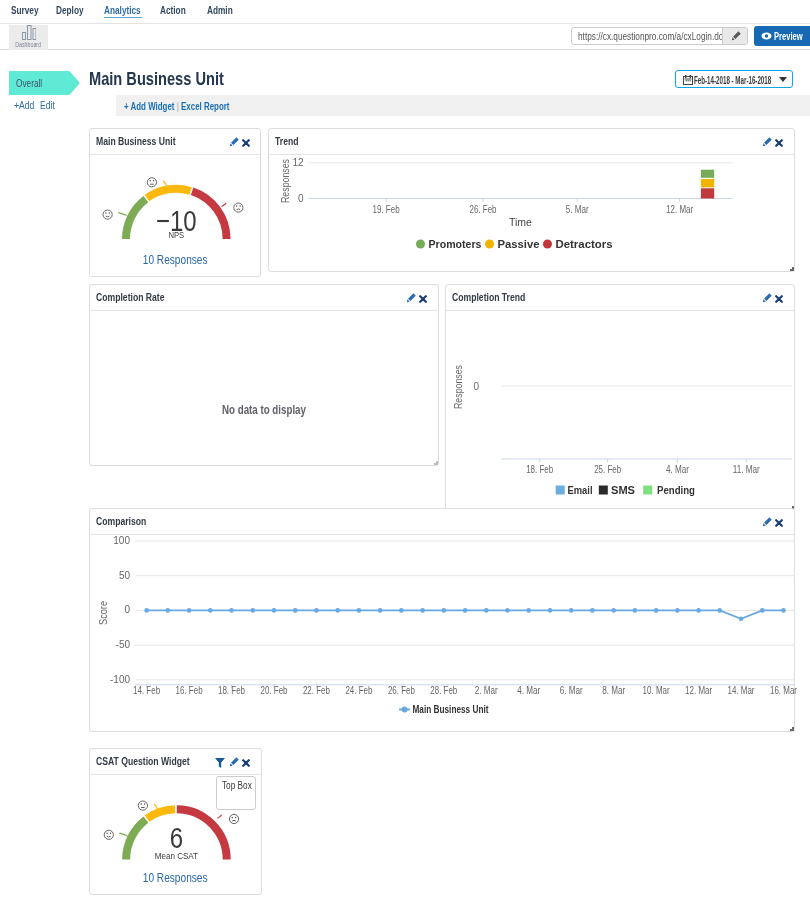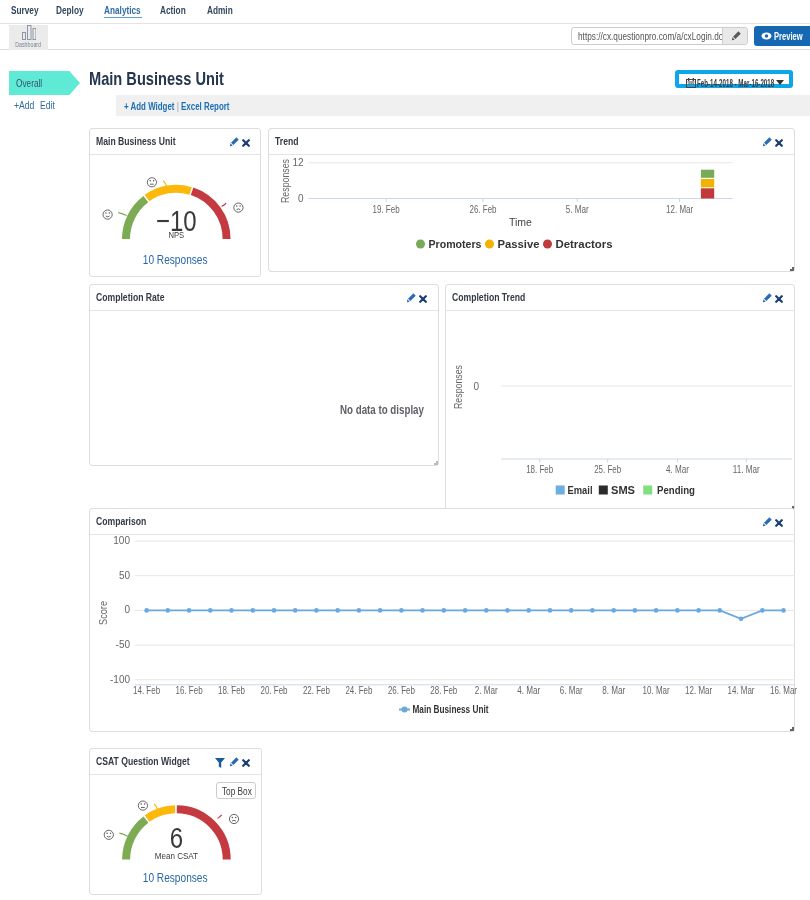--- a/index.html
+++ b/index.html
@@ -53,21 +53,21 @@
   </div>
 </div>
 
 <div class="abs" style="left:9px;top:71px;width:71px;height:24px;background:#5eead4;clip-path:polygon(0 0,85% 0,100% 50%,85% 100%,0 100%);">
   <div class="abs" style="left:7px;top:6px;font-size:11px;color:#3c526b;"><span class="cx">Overall</span></div>
 </div>
 <div class="abs" style="left:14px;top:99px;font-size:11.5px;color:#2e6da4;text-decoration:underline;"><span class="cx">+Add</span></div>
 <div class="abs" style="left:40px;top:99px;font-size:11.5px;color:#2e6da4;"><span class="cx">Edit</span></div>
 
 <div class="abs" style="left:89px;top:67.5px;font-size:18.5px;font-weight:bold;color:#24374e;"><span class="cx" style="transform:scaleX(0.79);">Main Business Unit</span></div>
-<div class="abs" style="left:675px;top:70px;width:118px;height:18px;border:4px solid #0ea5e9;border-radius:3px;background:#fff;">
+<div class="abs" style="left:675px;top:70px;width:118px;height:18px;border:1px solid #0ea5e9;border-radius:3px;background:#fff;">
   <svg class="abs" style="left:7px;top:4px;" width="10" height="10" viewBox="0 0 10 10">
       <rect x="0.5" y="1.5" width="9" height="8" fill="none" stroke="#444" stroke-width="1"></rect>
       <rect x="2" y="0" width="1.4" height="3" fill="#444"></rect>
       <rect x="6.6" y="0" width="1.4" height="3" fill="#444"></rect>
       <rect x="1.5" y="3.5" width="7" height="1" fill="#444"></rect>
       <rect x="2.5" y="5.2" width="1.3" height="1.1" fill="#444"></rect>
       <rect x="4.5" y="5.2" width="1.3" height="1.1" fill="#444"></rect>
       <rect x="6.5" y="5.2" width="1.3" height="1.1" fill="#444"></rect>
     </svg>
     <div class="abs" style="left:18px;top:4px;font-size:10px;font-weight:bold;color:#3a3a3a;"><span class="cx" style="transform:scaleX(0.62);">Feb-14-2018 - Mar-16-2018</span></div>
@@ -183,21 +183,21 @@
           <g transform="rotate(45 5.5 5.5)">
             <rect x="3.9" y="-0.2" width="3.3" height="7.6" fill="#2b6bb2"></rect>
             <polygon points="3.9,8.3 7.2,8.3 5.55,10.6" fill="#2b6bb2"></polygon>
           </g>
         </svg>
       <svg width="8" height="8" viewBox="0 0 8 8">
           <path d="M1.2 1.2 L6.8 6.8 M6.8 1.2 L1.2 6.8" stroke="#1b3d74" stroke-width="2.2" stroke-linecap="round"></path>
         </svg>
     </div>
   </div>
-  <div class="abs" style="left:0;top:117px;width:100%;text-align:right;font-size:13px;font-weight:bold;color:#60606a;"><span class="cxc">No data to display</span></div>
+  <div class="abs" style="left:0;top:117px;width:100%;text-align:center;font-size:13px;font-weight:bold;color:#60606a;"><span class="cxc">No data to display</span></div>
 </div>
 
 <div class="widget" style="left:445px;top:284px;width:349.5px;height:226.5px;">
     <div class="abs" style="right:0px;bottom:0px;width:4px;height:4px;border-right:2px solid #666;border-bottom:2px solid #666;"></div>
 
   <div class="whead">
     <div class="wtitle"><span class="cx">Completion Trend</span></div>
     <div class="icons">
       <svg width="11" height="11" viewBox="0 0 11 11">
           <g transform="rotate(45 5.5 5.5)">
@@ -357,21 +357,21 @@
           <g transform="rotate(45 5.5 5.5)">
             <rect x="3.9" y="-0.2" width="3.3" height="7.6" fill="#2b6bb2"></rect>
             <polygon points="3.9,8.3 7.2,8.3 5.55,10.6" fill="#2b6bb2"></polygon>
           </g>
         </svg>
       <svg width="8" height="8" viewBox="0 0 8 8">
           <path d="M1.2 1.2 L6.8 6.8 M6.8 1.2 L1.2 6.8" stroke="#1b3d74" stroke-width="2.2" stroke-linecap="round"></path>
         </svg>
     </div>
   </div>
-  <div class="abs" style="left:126px;top:33px;width:40px;height:17px;border:1px solid #ccc;border-radius:3px;background:#fff;text-align:center;">
+  <div class="abs" style="left:126px;top:27px;width:40px;height:34px;border:1px solid #ccc;border-radius:3px;background:#fff;text-align:center;">
     <div style="font-size:11px;color:#3a3a3a;margin-top:2px;"><span class="cxc">Top Box</span></div>
   </div>
   <svg class="abs" style="left:0;top:26px;" width="170" height="115" viewBox="0 0 170 115">
     <g transform="translate(0,-22)">
       <path d="M36.10 106.50 A50.3 50.3 0 0 1 55.95 66.61" stroke="#7cab53" stroke-width="8" fill="none"></path>
       <path d="M57.05 65.47 A50.3 50.3 0 0 1 85.08 56.22" stroke="#fdb80c" stroke-width="8" fill="none"></path>
       <path d="M86.84 56.20 A50.3 50.3 0 0 1 136.70 106.50" stroke="#c53a40" stroke-width="8" fill="none"></path>
       <path d="M29.4 80.1 Q34 81 37.6 83.2" stroke="#7cab53" stroke-width="1.2" fill="none"></path>
       <path d="M64.2 51 Q66.4 53 67.5 56.5" stroke="#fdb80c" stroke-width="1.2" fill="none"></path>
       <path d="M131.7 61.8 Q129.5 64.3 127.5 65.3" stroke="#c53a40" stroke-width="1.2" fill="none"></path>

